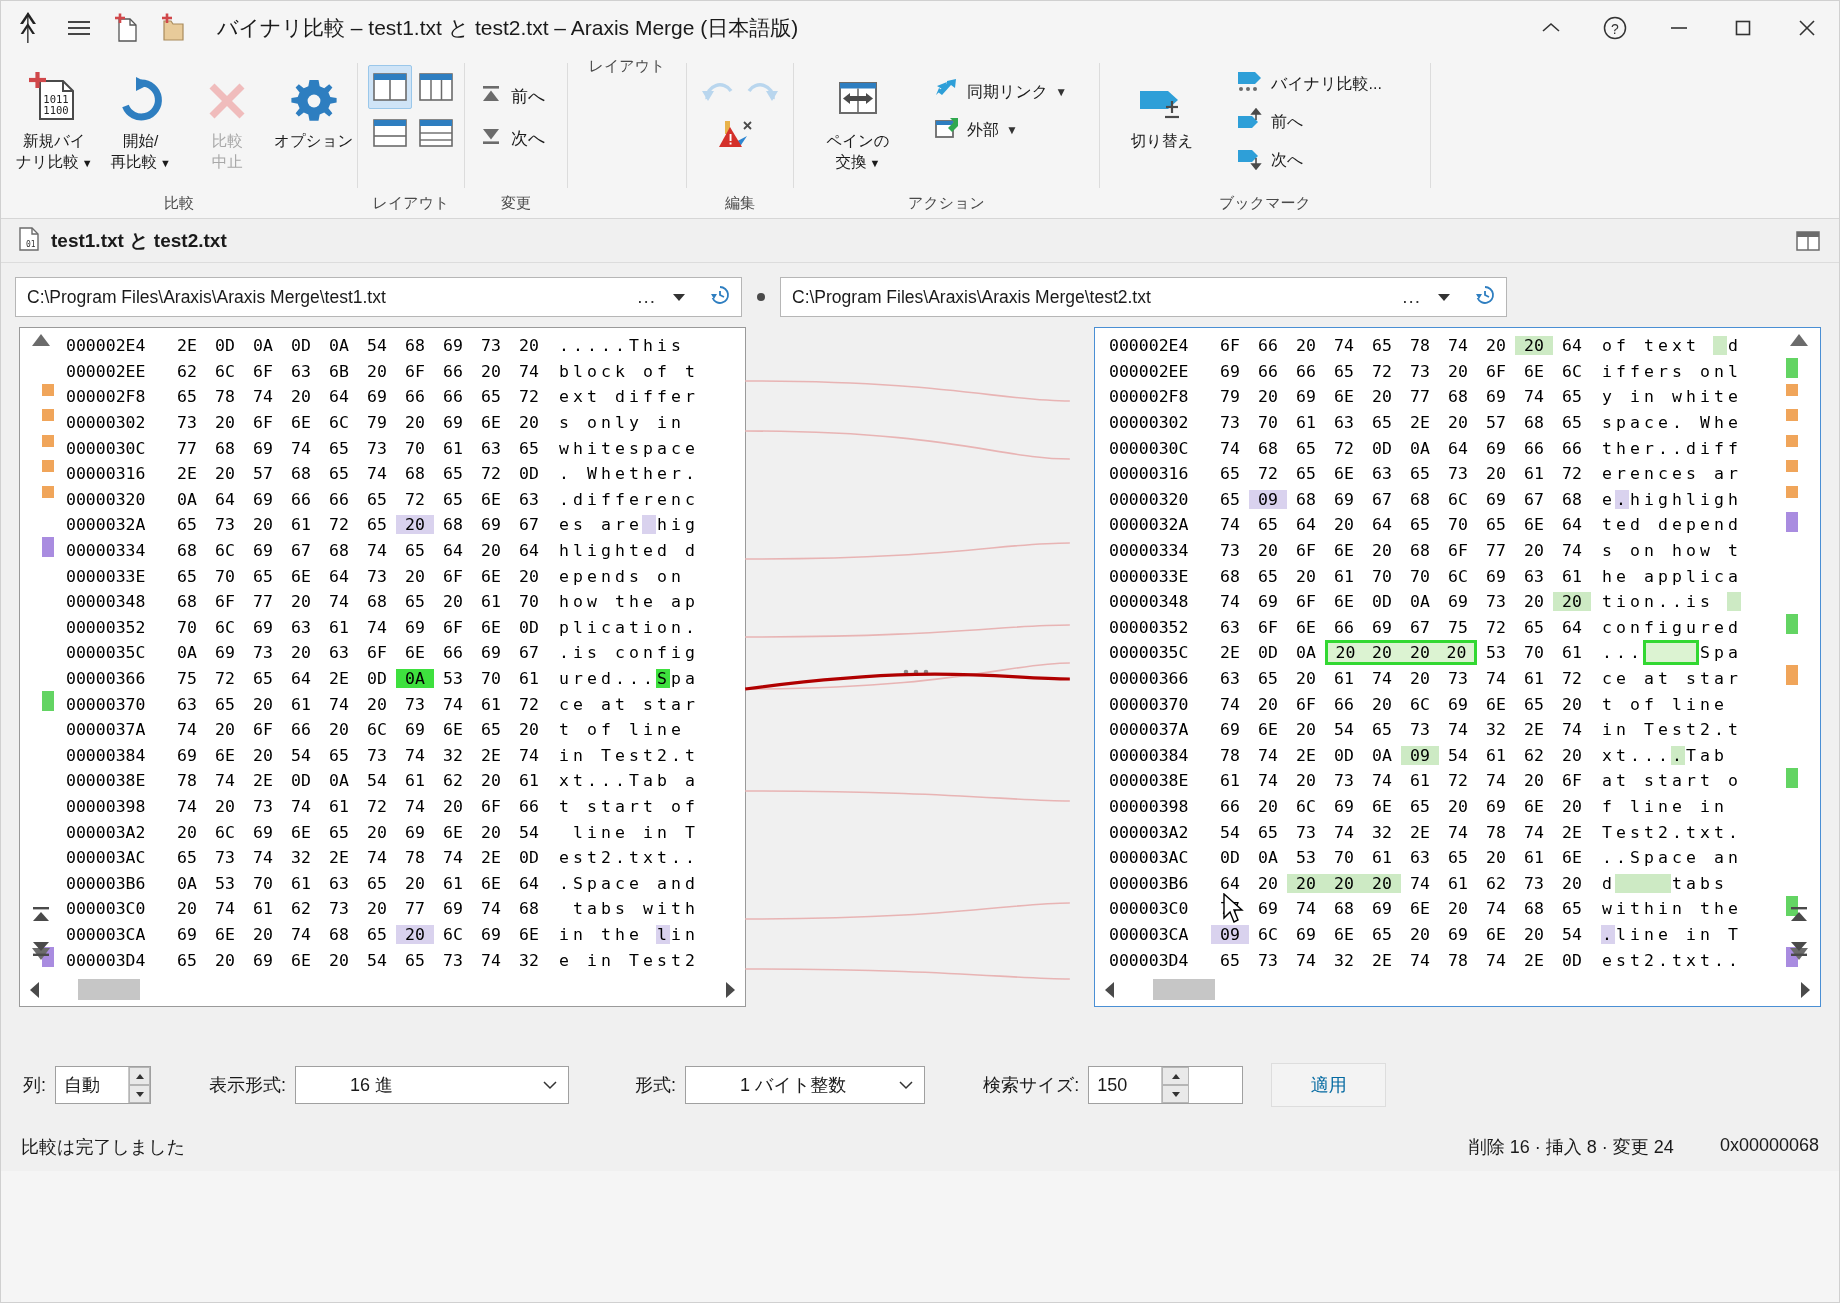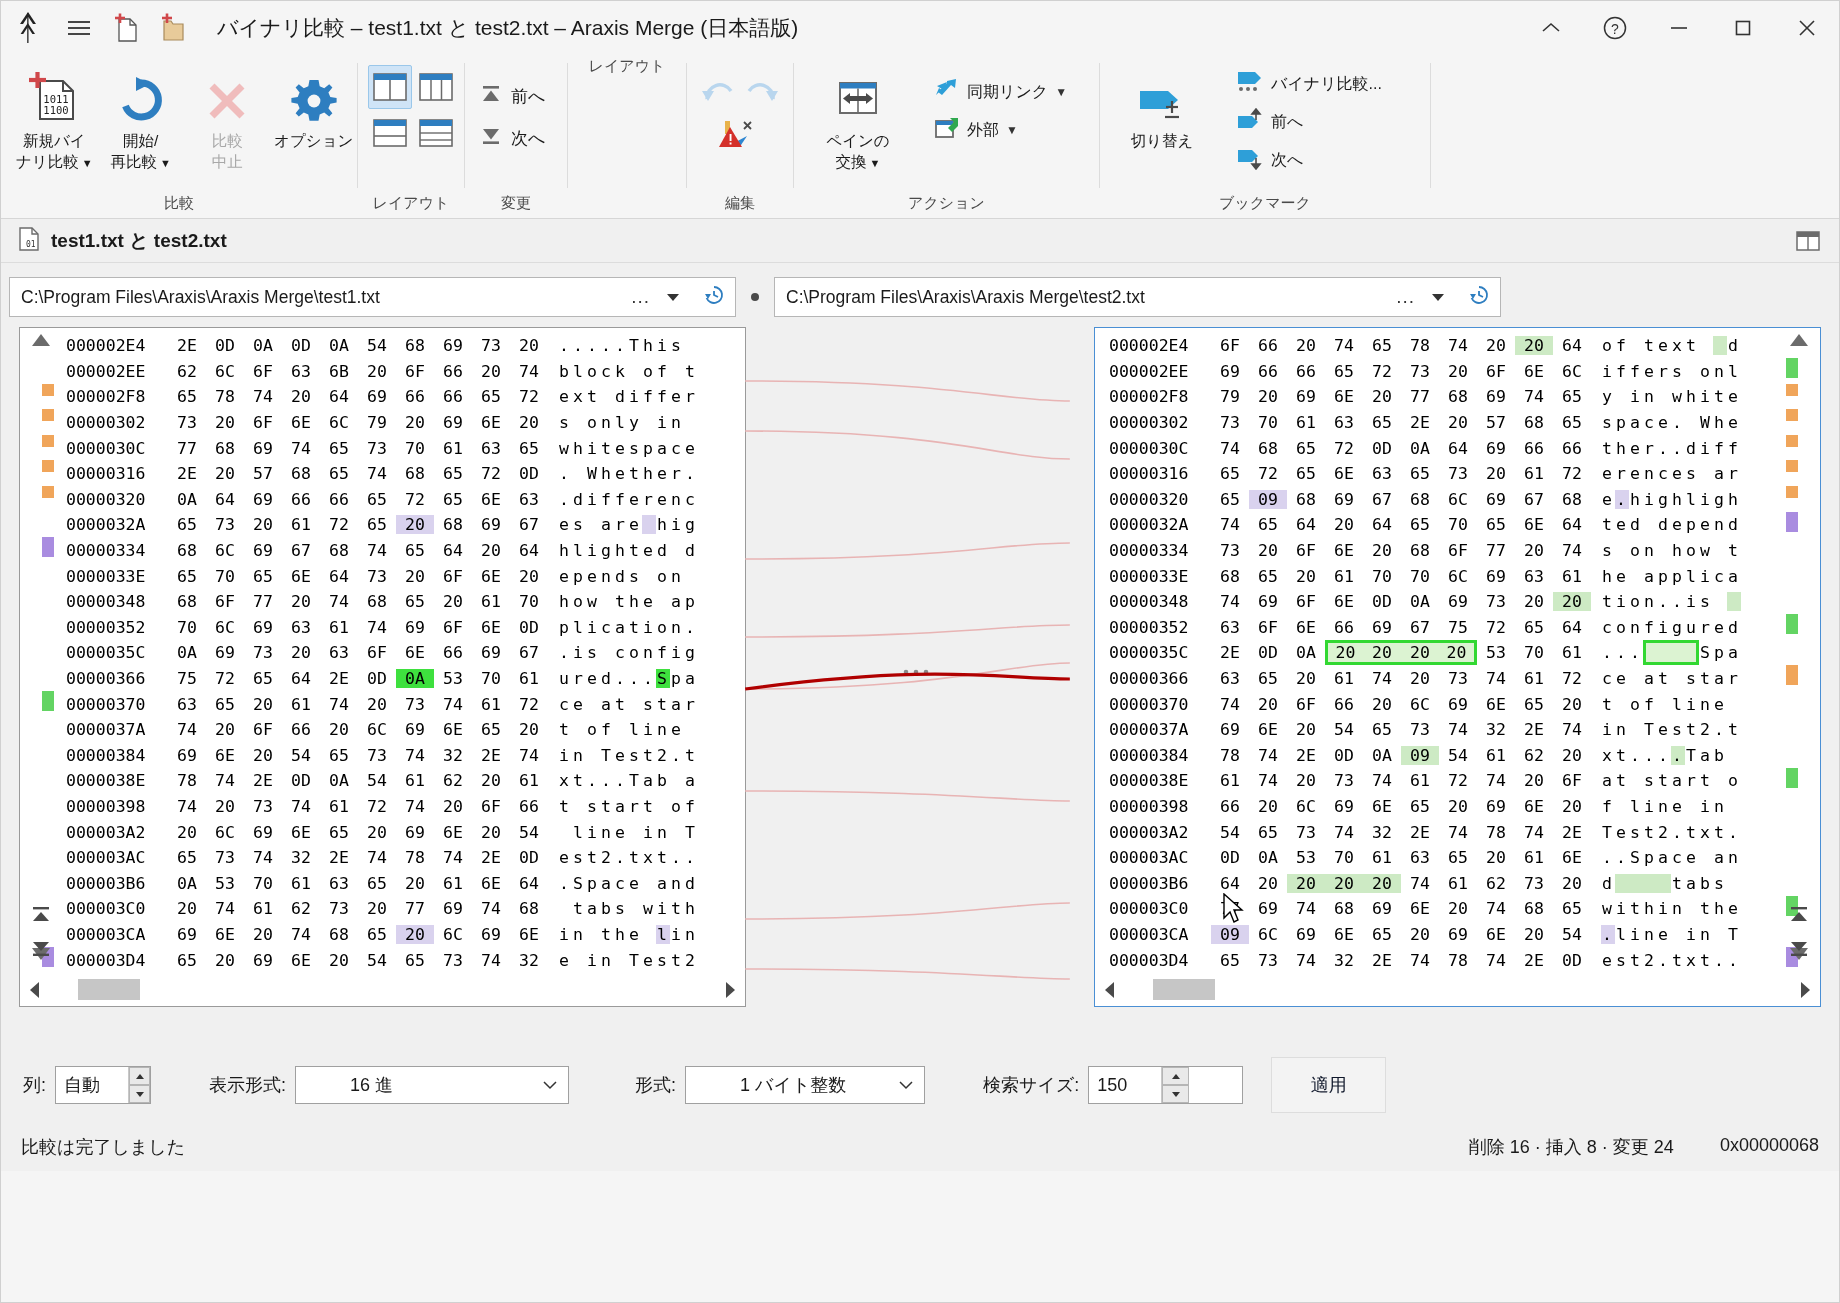--- a/index.html
+++ b/index.html
@@ -71,21 +71,21 @@
     padding-left:17px; background:#f0f0f0;
     border-bottom:1px solid #dcdcdc; position:relative;
   }
   #dochdr .t { font-size:19px; font-weight:bold; }
   #dochdr-right { position:absolute; right:16px; top:7px; width:30px; height:30px;
      display:flex; align-items:center; justify-content:center; }
 
   
   #workarea { position:relative; height:784px; background:#f0f0f0; padding:14px 0 0 0; }
 
-  #pathrow { display:flex; align-items:center; height:40px; padding:0 8px; }
+  #pathrow { display:flex; align-items:center; height:40px; padding:0 14px; }
   .pathbox {
     flex:1; height:40px; background:#fff; border:1px solid #b6b6b6;
     display:flex; align-items:center; padding:0 6px 0 11px; gap:6px;
   }
   .pathbox .pv { flex:1; font-size:17.5px; color:#1a1a1a; white-space:nowrap; overflow:hidden; }
   .pathbox .ell { font-size:19px; color:#333; padding:0 8px; letter-spacing:1px;}
   .pathbox .chev { padding:0 9px 0 2px; }
   .pathbox .hist { padding:0 4px 0 8px; }
   #pathmid { width:38px; display:flex; align-items:center; justify-content:center; }
 
@@ -136,22 +136,22 @@
   .spinbox { display:flex; height:38px; border:1px solid #a0a0a0; background:#fff; }
   .spinbox .sv { font-size:18px; padding:0 8px; display:flex; align-items:center; min-width:72px; background:#fff;border-radius:11px;}
   .spinarrows { width:28px; display:flex; flex-direction:column; border-left:1px solid #c8c8c8; }
   .spinarrows div { flex:1; display:flex; align-items:center; justify-content:center; background:#e9e9e9; border:1px solid #b5b5b5;}
   .combo {
     height:38px; border:1px solid #a0a0a0; background:#fff; display:flex;
     align-items:center; justify-content:space-between; padding:0 11px 0 10px;
   }
   .combo .cv { font-size:18px;margin-left:44px; }
   .btn-apply {
-    height:56px; width:115px; border:1px solid #ddd; background:#f3f3f3;
-    font-size:18px; color:#0f172a; display:flex; align-items:center; justify-content:center;
+    height:44px; width:115px; border:1px solid #ddd; background:#f3f3f3;
+    font-size:18px; color:#0369a1; display:flex; align-items:center; justify-content:center;
   }
 
   
   #status { height:48px; display:flex; align-items:center; padding:0 20px; background:#f0f0f0; }
   #status .left { font-size:18px; }
   #status .right { margin-left:auto; display:flex; gap:46px; font-size:18px; }
 
   .cursor { position:absolute; pointer-events:none; }
 </style>
 </head>

